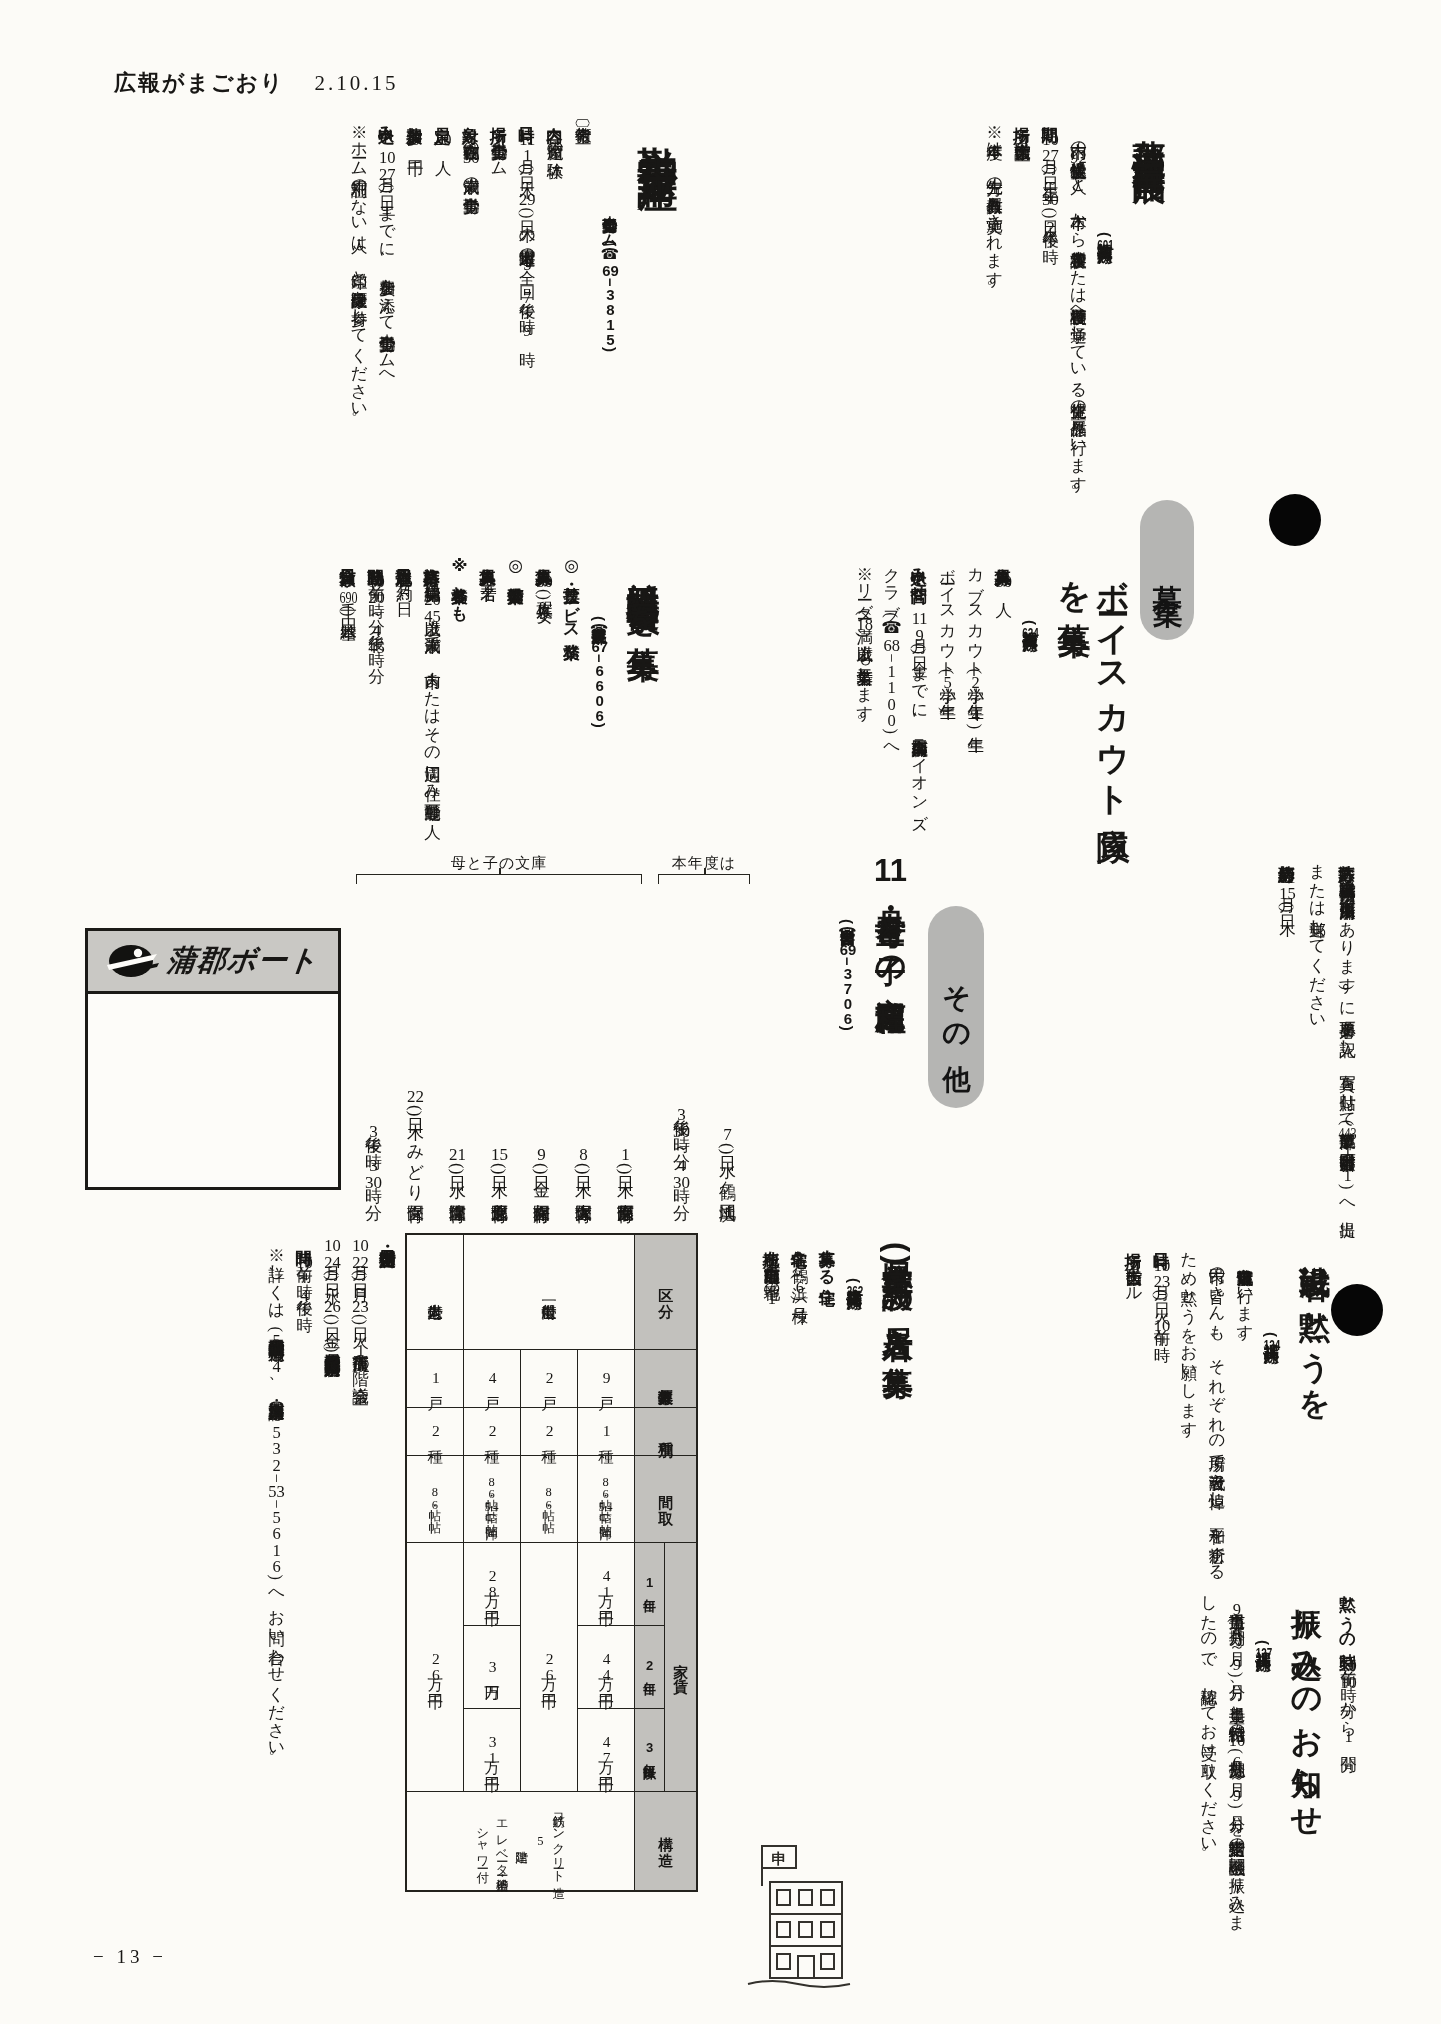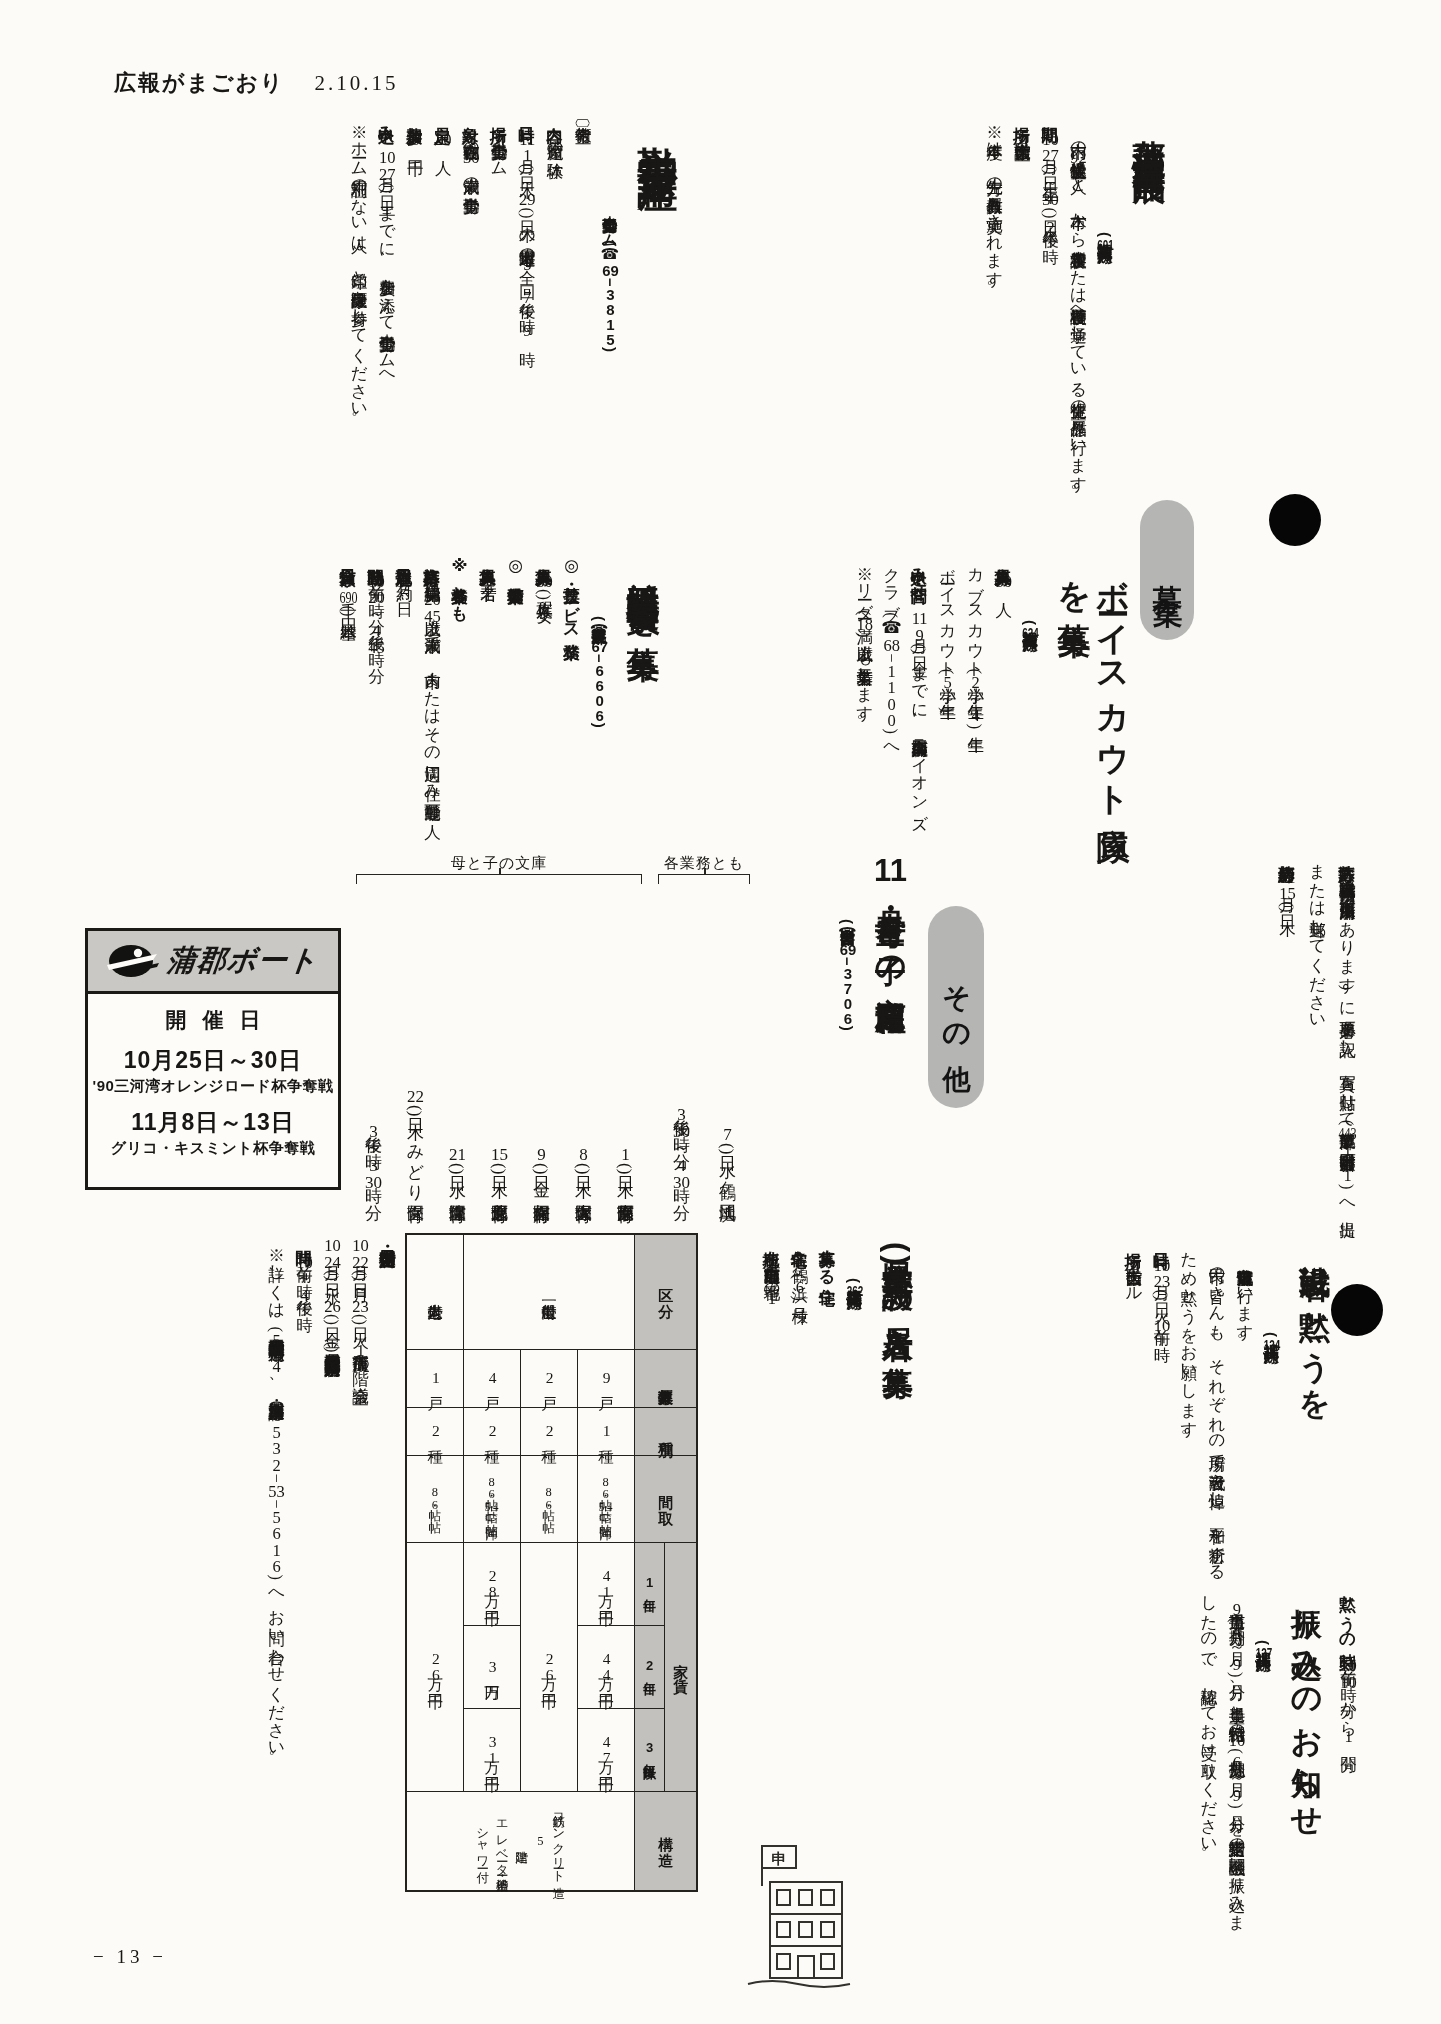--- a/index.html
+++ b/index.html
@@ -147,45 +147,38 @@
         <p><span class="tcy">1</span>日(木)　形原南保育園</p>
         <p><span class="tcy">8</span>日(木)　大塚保育園</p>
         <p><span class="tcy">9</span>日(金)　府相保育園</p>
         <p><span class="tcy">15</span>日(木)　形原北保育園</p>
         <p><span class="tcy">21</span>日(水)　塩津保育園</p>
         <p><span class="tcy">22</span>日(木)　みどり保育園</p>
         <p>午後<span class="tcy">3</span>時～<span class="tcy">3</span>時<span class="tcy">30</span>分</p>
       </div>
     </div>
     <div class="sgroup sg-ao">
-      <div class="slabel">各業務とも</div>
+      <div class="slabel">本年度は</div>
       <div class="sbracket"></div>
       <div class="scols v">
         <p><span class="tcy">7</span>日(水)　鶴ヶ浜団地</p>
         <p>午後<span class="tcy">3</span>時<span class="tcy">30</span>分～<span class="tcy">4</span>時<span class="tcy">30</span>分</p>
       </div>
     </div>
   </div>
 
   <div id="boat">
     <div class="bhead">
       <svg width="52" height="40" viewBox="0 0 52 40">
         <ellipse cx="24" cy="20" rx="22" ry="16" fill="#121210"></ellipse>
         <circle cx="31" cy="12" r="4.2" fill="#fdfcf9"></circle>
         <path d="M0 24 L50 13 L46 19 L2 29 Z" fill="#fdfcf9"></path>
         <path d="M10 31 L52 22 L50 26 L14 34 Z" fill="#121210"></path>
       </svg>
       <span class="bname">蒲郡ボート</span>
-    </div>
-    <div class="bbody">
-      <div class="kaisai">開催日</div>
-      <div class="edate">10月25日～30日</div>
-      <div class="ename">'90三河湾オレンジロード杯争奪戦</div>
-      <div class="edate">11月8日～13日</div>
-      <div class="ename">グリコ・キスミント杯争奪戦</div>
     </div>
   </div>
 
   <div class="art v" style="left:948px;top:1240px;width:384px;height:332px;">
     <h3 class="title" style="font-size:31px;">戦没者に黙とうを</h3>
     <p class="dept" style="padding-inline-start:92px;">福祉課(内線<span class="tcy">124</span>)</p>
     <p><b></b><span>　蒲郡市戦没者追悼式を行います。</span></p>
     <p><b></b><span>　市民の皆さんも、それぞれの場所で戦没者を追悼し、平和を祈念するため黙とうをお願いします。</span></p>
     <p><b>日時</b><span>　<span class="tcy">10</span>月<span class="tcy">23</span>日(火)　午前<span class="tcy">10</span>時</span></p>
     <p><b>場所</b><span>　市民会館大ホール</span></p>

